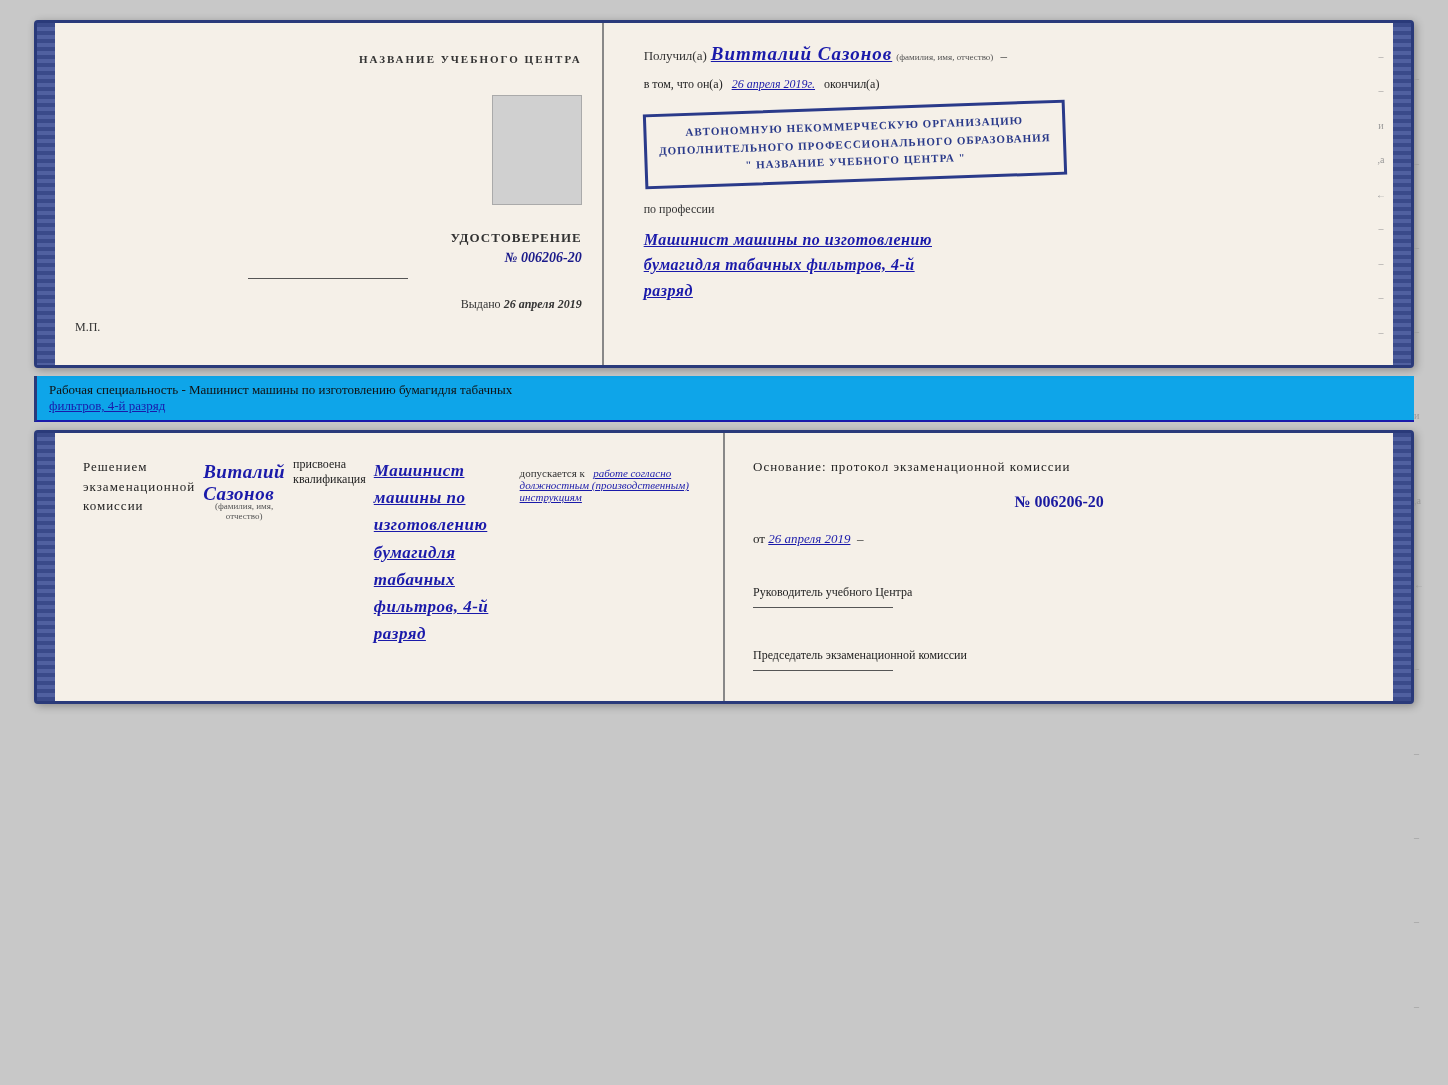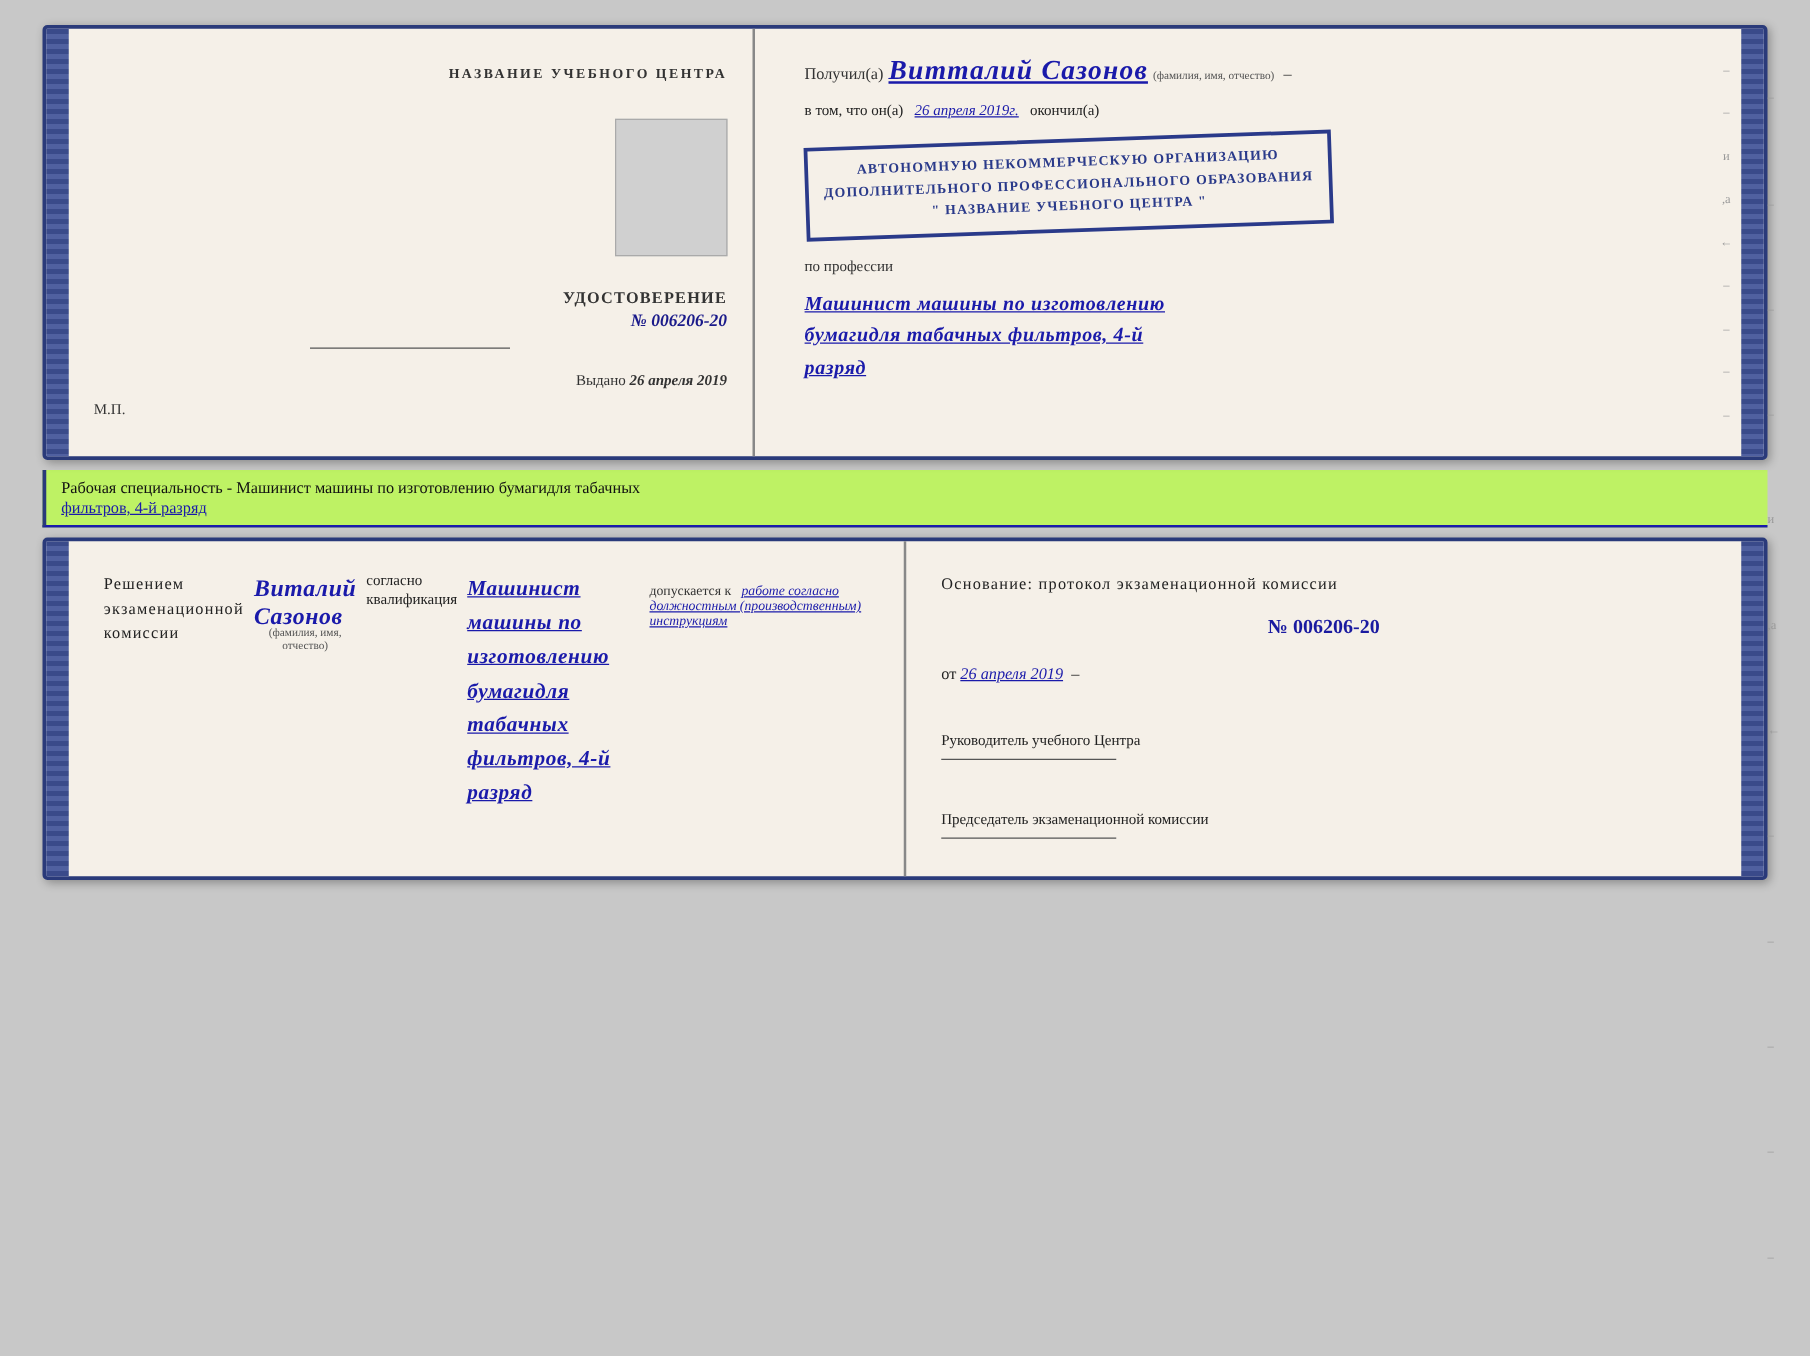--- a/index.html
+++ b/index.html
@@ -132,21 +132,21 @@
     .recipient-line {
       font-size: 13px;
       color: #333;
       display: flex;
       align-items: baseline;
       flex-wrap: wrap;
       gap: 4px;
     }
 
     .recipient-name {
-      font-size: 22px;
+      font-size: 19px;
       color: #1a1aaa;
       font-style: italic;
       font-weight: bold;
       text-decoration: underline;
       letter-spacing: 1px;
     }
 
     .main-text-block {
       font-size: 12px;
       color: #222;
@@ -186,21 +186,21 @@
       color: #1a1aaa;
       font-style: italic;
       font-weight: bold;
       text-decoration: underline;
       line-height: 1.6;
       letter-spacing: 0.5px;
     }
 
     
     .caption-bar {
-      background: #bef264;
+      background: #0ea5e9;
       padding: 6px 12px;
       font-size: 13px;
       color: #111;
       border-left: 3px solid #2a3a7a;
       border-bottom: 2px solid #1a1aaa;
     }
 
     .caption-underline {
       text-decoration: underline;
       color: #1a1aaa;
@@ -415,21 +415,21 @@
     <div class="booklet-spine"></div>
 
     <div class="bottom-left">
       <div class="section-header">Решением  экзаменационной  комиссии</div>
 
       <div style="margin-top:4px;">
         <div class="handwritten-name">Виталий  Сазонов</div>
         <div class="small-label">(фамилия, имя, отчество)</div>
       </div>
 
-      <div class="qualification-label">согласно квалификация</div>
+      <div class="qualification-label">присвоена квалификация</div>
 
       <div class="handwritten-profession">
         <div>Машинист машины по изготовлению</div>
         <div>бумагидля табачных фильтров, 4-й</div>
         <div>разряд</div>
       </div>
 
       <div class="admits-line">
         <span>допускается к</span>
         &nbsp;

